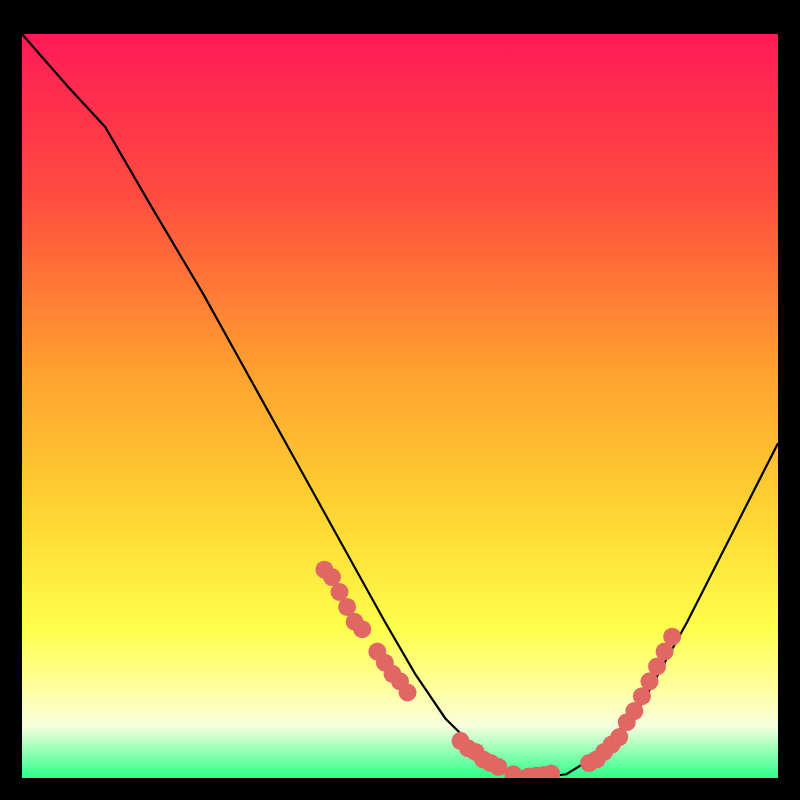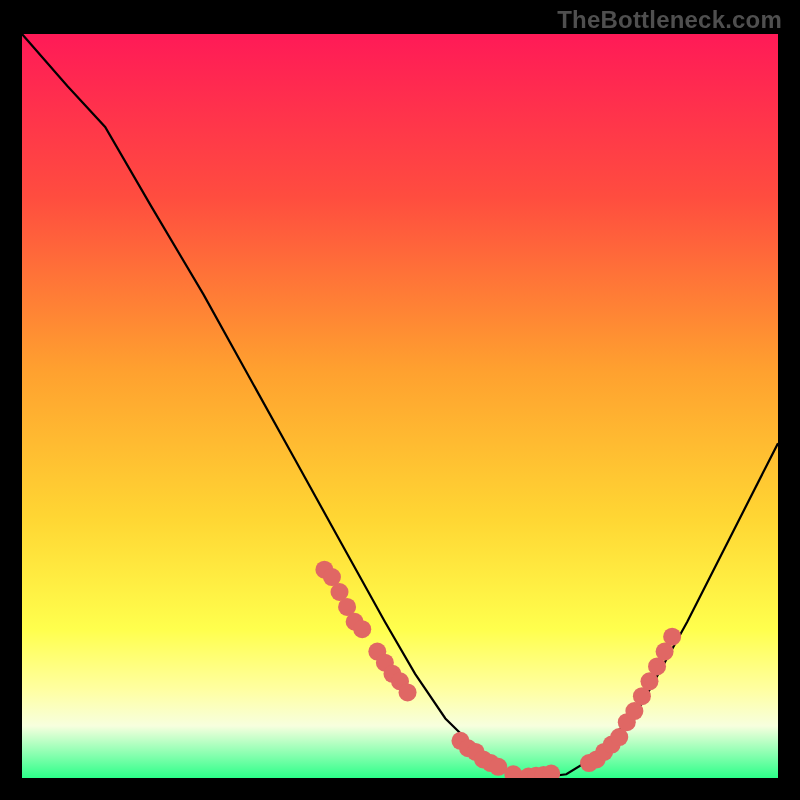--- a/index.html
+++ b/index.html
@@ -27,21 +27,20 @@
     top: 34px;
     width: 756px;
     height: 744px;
   }
   svg { display: block; }
 </style>
 </head>
 <body>
 
 <div class="frame">
-  <div class="watermark">TheBottleneck.com</div>
   <div class="plot">
     <svg id="chart-svg" viewBox="0 0 756 744" width="756" height="744" preserveAspectRatio="none">
       <defs>
         <linearGradient id="bg-grad" x1="0" y1="0" x2="0" y2="1">
           <stop id="g0" offset="0%" stop-color="#ff1a57"></stop>
           <stop id="g1" offset="22%" stop-color="#ff4d3f"></stop>
           <stop id="g2" offset="45%" stop-color="#ffa02f"></stop>
           <stop id="g3" offset="65%" stop-color="#ffd633"></stop>
           <stop id="g4" offset="80%" stop-color="#ffff4d"></stop>
           <stop id="g5" offset="88%" stop-color="#ffffa0"></stop>

